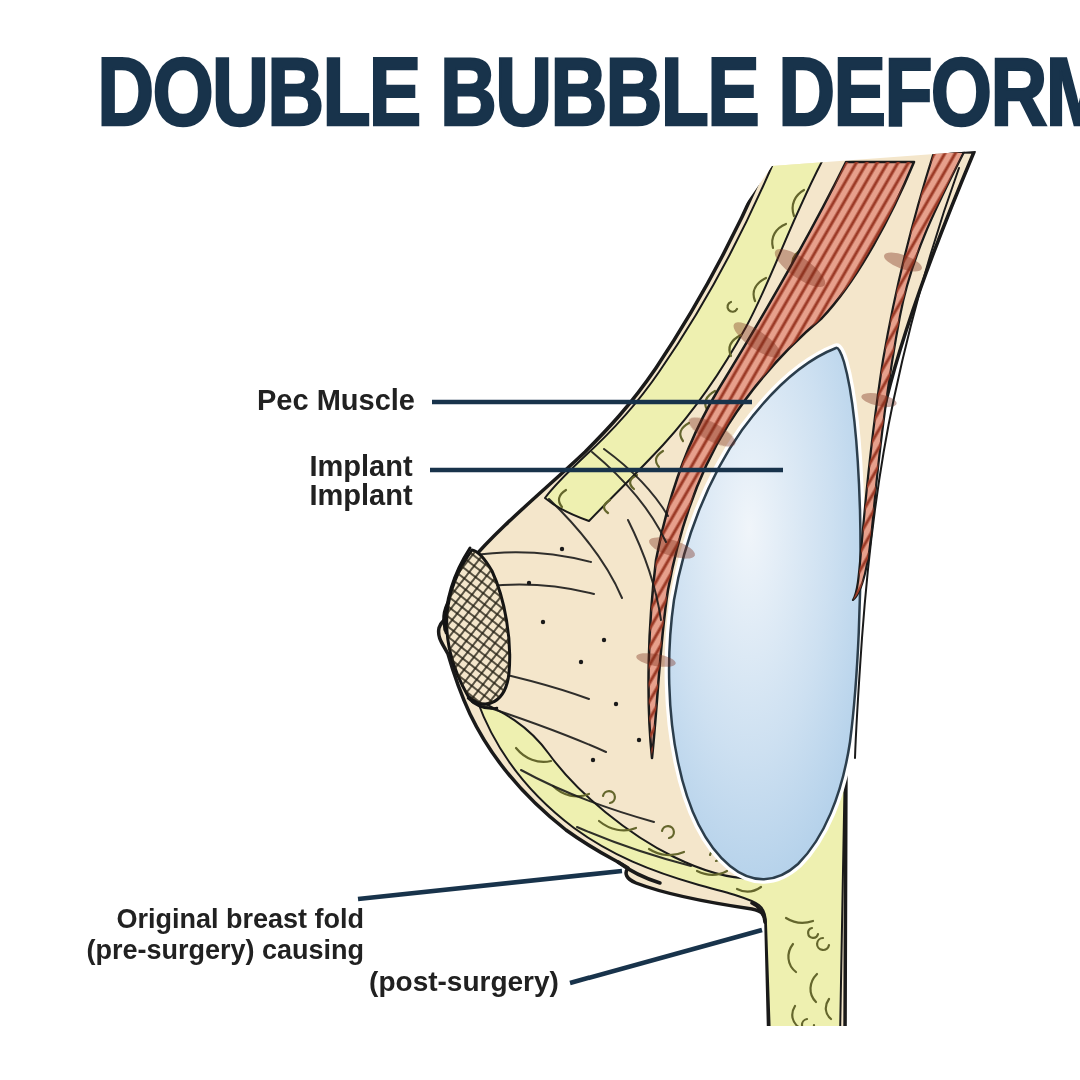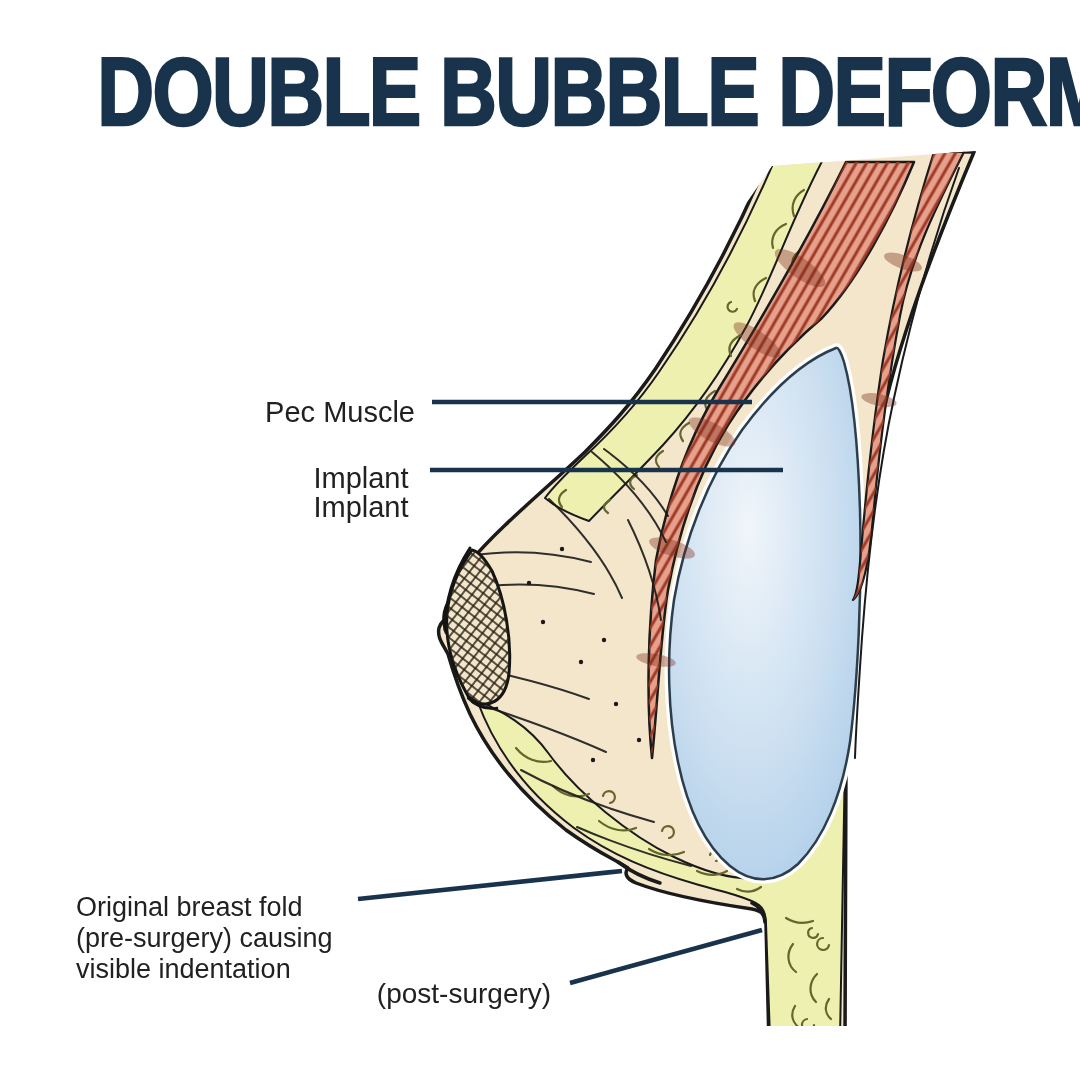--- a/index.html
+++ b/index.html
@@ -2,25 +2,25 @@
 <html><head>
 <meta charset="utf-8">
 <style>
   html,body{margin:0;padding:0;background:#fff;}
   #canvas{position:relative;width:1080px;height:1080px;background:#ffffff;overflow:hidden;
           font-family:"Liberation Sans",sans-serif;}
   #title{position:absolute;left:0;top:44px;width:1080px;text-align:center;
          font-size:96px;font-weight:700;line-height:1.0;letter-spacing:-2px;
          transform:scaleX(0.82);transform-origin:540px 0;
          -webkit-text-stroke:2.5px currentColor;white-space:nowrap;}
-  .lbl{position:absolute;color:#212121;font-weight:400;margin-top:12px;}
+  .lbl{position:absolute;color:#212121;font-weight:700;}
   .lbl div{white-space:nowrap;}
   #lbl-pec{left:165px;top:385px;width:250px;text-align:right;font-size:29px;line-height:30px;}
   #lbl-implant{left:261px;top:452px;width:200px;text-align:center;font-size:29px;line-height:29px;}
-  #lbl-orig{left:76px;top:880px;width:288px;text-align:left;font-size:27px;line-height:31px;}
+  #lbl-orig{left:76px;top:904px;width:288px;text-align:right;font-size:27px;line-height:31px;}
   #lbl-new{left:334px;top:967px;width:260px;text-align:center;font-size:28px;line-height:29px;}
   svg{position:absolute;left:0;top:0;}
 </style>
 </head>
 <body>
 
 <div id="canvas">
 
   <div id="title" style="color: rgb(24, 51, 75);">DOUBLE BUBBLE DEFORMITY</div>
 
@@ -178,19 +178,18 @@
   <div class="lbl" id="lbl-pec" style="color: rgb(33, 33, 33);">
     <div>Pec Muscle</div>
   </div>
   <div class="lbl" id="lbl-implant" style="color: rgb(33, 33, 33);">
     <div>Implant</div>
     <div>Implant</div>
   </div>
   <div class="lbl" id="lbl-orig" style="color: rgb(33, 33, 33);">
     <div>Original breast fold</div>
     <div>(pre-surgery) causing</div>
-    <div>visible indentation</div>
   </div>
   <div class="lbl" id="lbl-new" style="color: rgb(33, 33, 33);">
     <div>(post-surgery)</div>
   </div>
 
 </div>
 
 </body></html>

